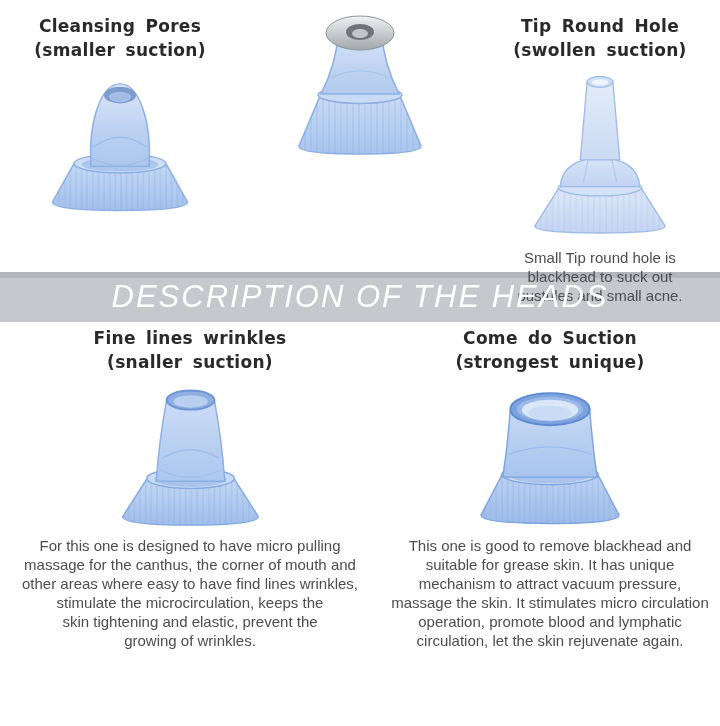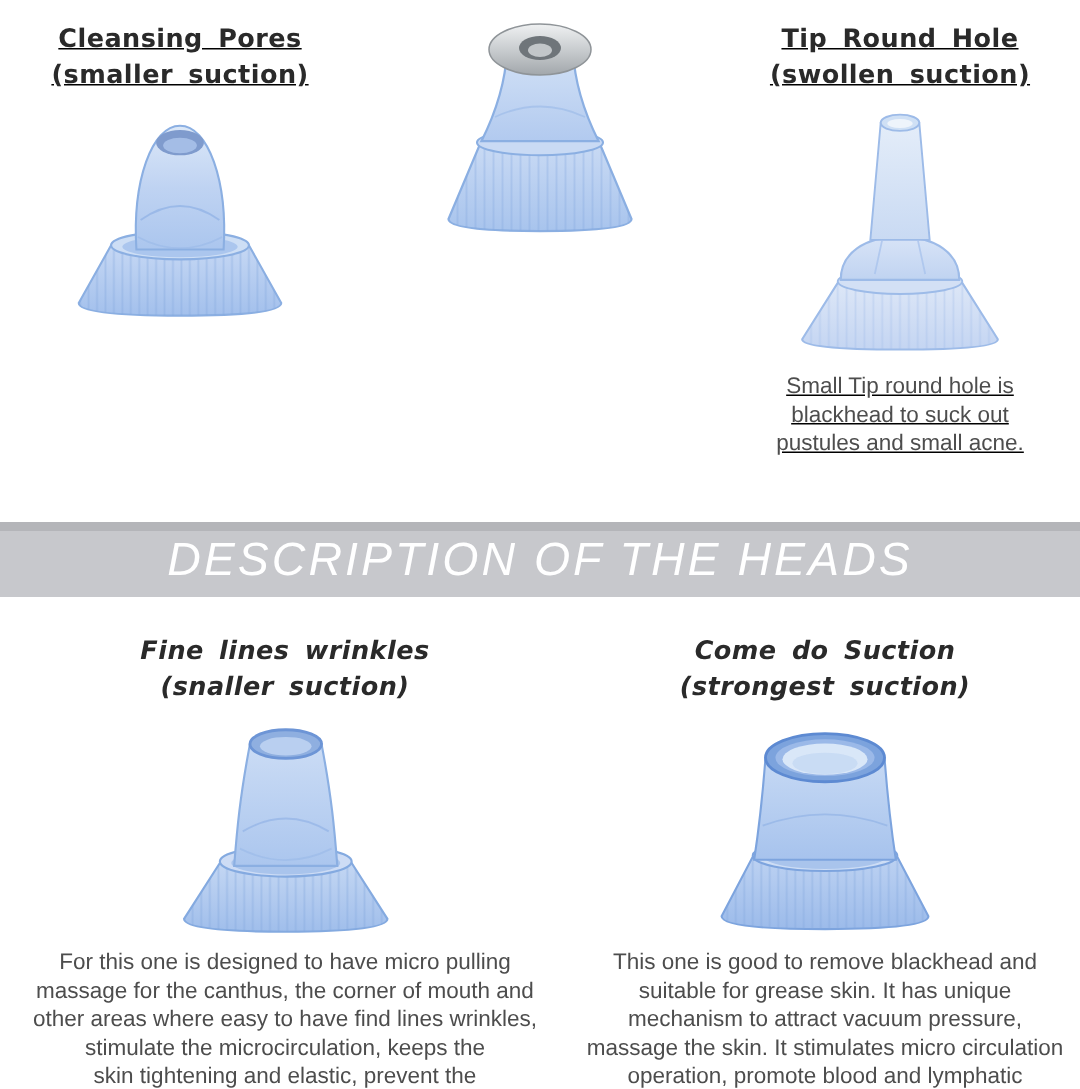--- a/index.html
+++ b/index.html
@@ -1,28 +1,28 @@
 <!DOCTYPE html>
 <html><head>
 <meta charset="utf-8">
 <style>
   html,body{margin:0;padding:0;background:#ffffff;}
   .page{
     position:relative;width:720px;height:726px;overflow:hidden;
     background:#ffffff;font-family:"Liberation Sans",sans-serif;
   }
-  .top-row{display:grid;grid-template-columns:240px 240px 240px;height:348px;text-decoration:underline;}
+  .top-row{display:grid;grid-template-columns:240px 240px 240px;height:272px;}
   .bottom-row{display:grid;grid-template-columns:380px 340px;height:328px;}
   .section{display:flex;flex-direction:column;align-items:center;}
   .title{
     font-family:"DejaVu Sans",sans-serif;font-weight:bold;font-style:normal;
     font-size:17px;line-height:24px;color:#2a2a2a;text-align:center;
     white-space:pre-line;margin:14px 0 0 0;letter-spacing:.3px;word-spacing:4px;
   }
-  .bottom-row .title{margin-top:24px;font-style:italic;}
+  .bottom-row .title{margin-top:4px;}
   .head-img{margin-top:6px;flex:none;}
   .desc{
     font-size:15px;line-height:19px;color:#4d4d4d;text-align:center;
     white-space:pre-line;margin:8px 0 0 0;
   }
   .desc.narrow-top{margin-top:12px;}
   .banner{
     height:50px;display:flex;align-items:center;justify-content:center;
     background:linear-gradient(to bottom,#b4b5b9 0px,#b4b5b9 6px,#c7c8cc 6px,#c7c8cc 100%);
   }
@@ -171,21 +171,21 @@
       <div class="desc">For this one is designed to have micro pulling
 massage for the canthus, the corner of mouth and
 other areas where easy to have find lines wrinkles,
 stimulate the microcirculation, keeps the
 skin tightening and elastic, prevent the
 growing of wrinkles.</div>
     </div>
 
     <div class="section">
       <div class="title">Come do Suction
-(strongest suction)</div>
+(strongest unique)</div>
       <svg class="head-img" width="170" height="148" viewBox="0 0 180 155">
         <defs>
           <linearGradient id="g5body" x1="0" y1="0" x2="0" y2="1">
             <stop offset="0" stop-color="#c6d9f4"></stop>
               <stop offset="1" stop-color="#a7c3ed"></stop>
           </linearGradient>
           <linearGradient id="g5base" x1="0" y1="0" x2="0" y2="1">
             <stop offset="0" stop-color="#bdd2f2"></stop>
               <stop offset="1" stop-color="#9cbbea"></stop>
           </linearGradient>

